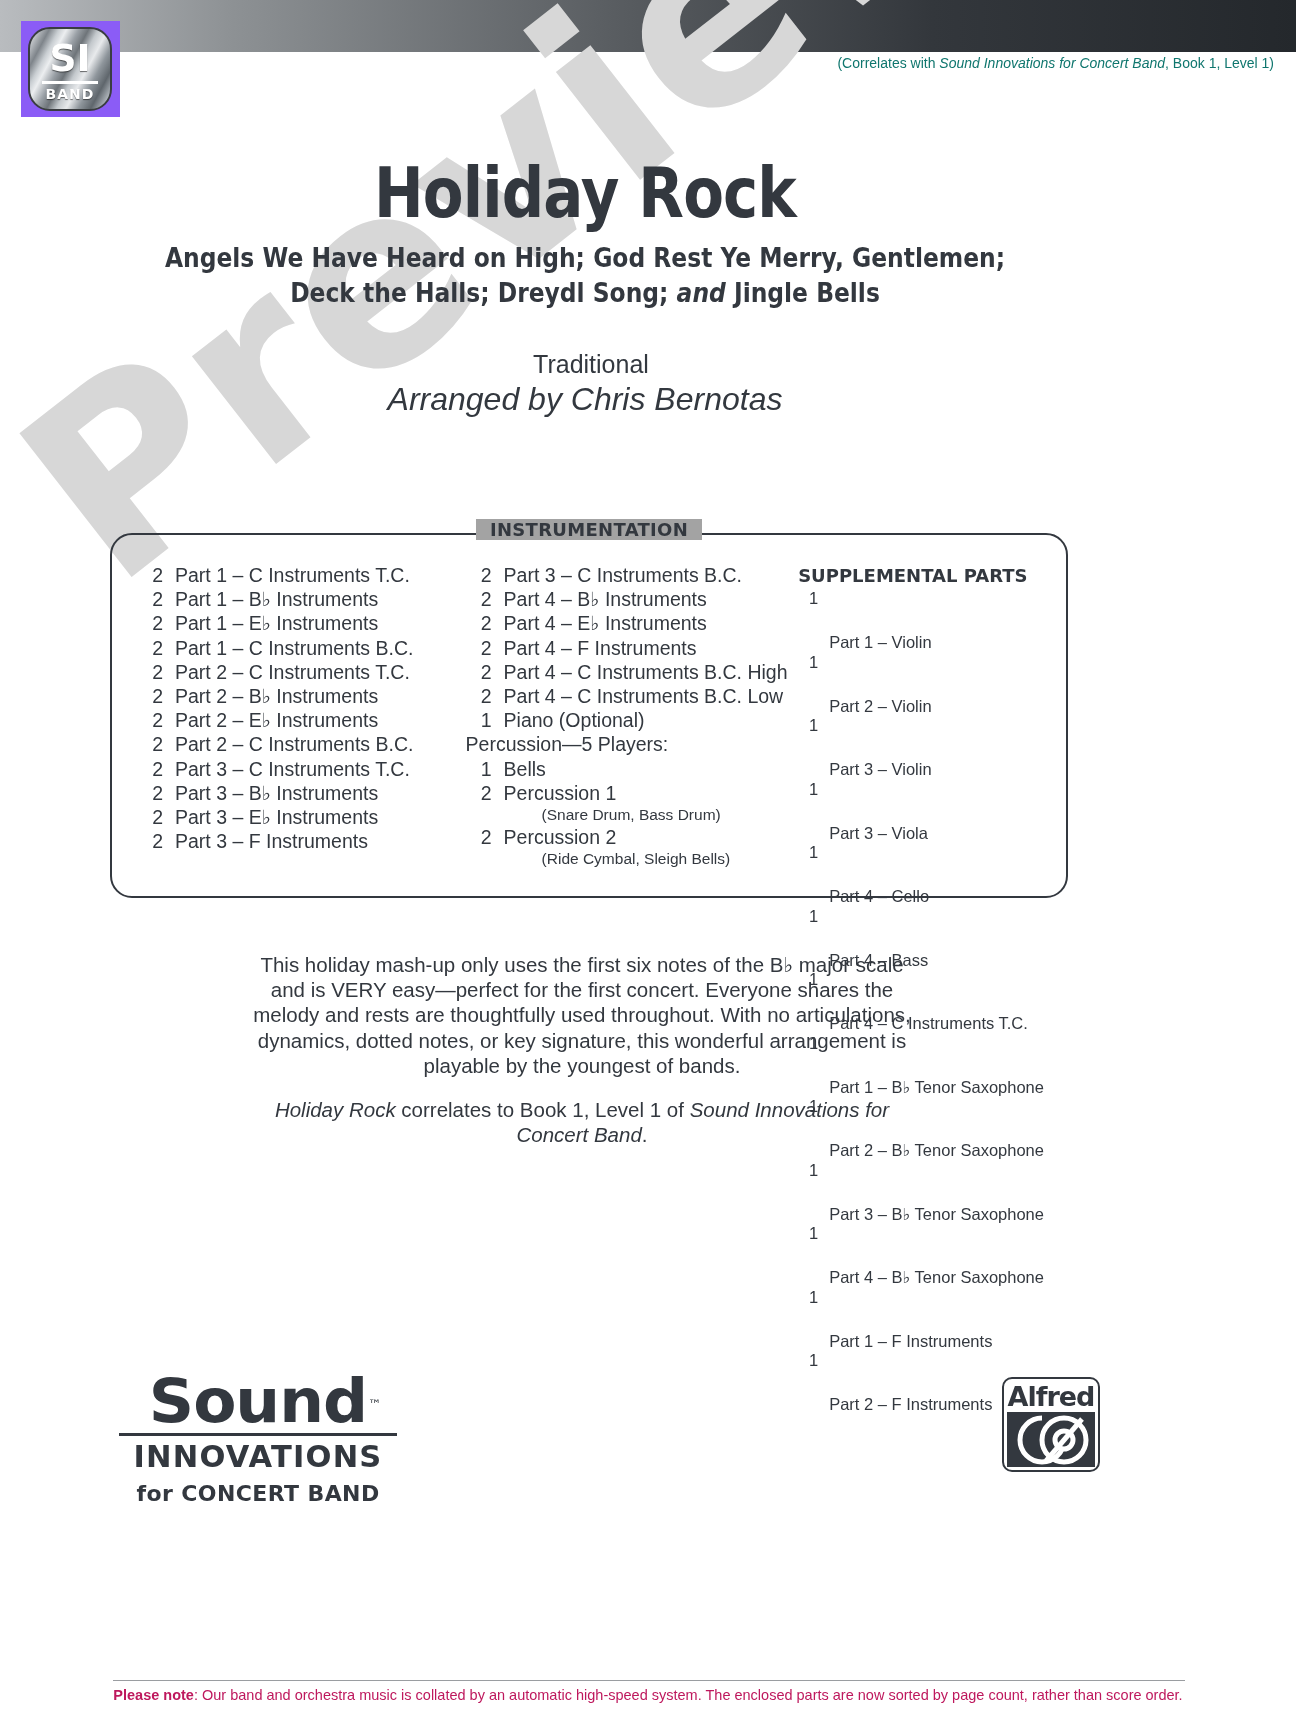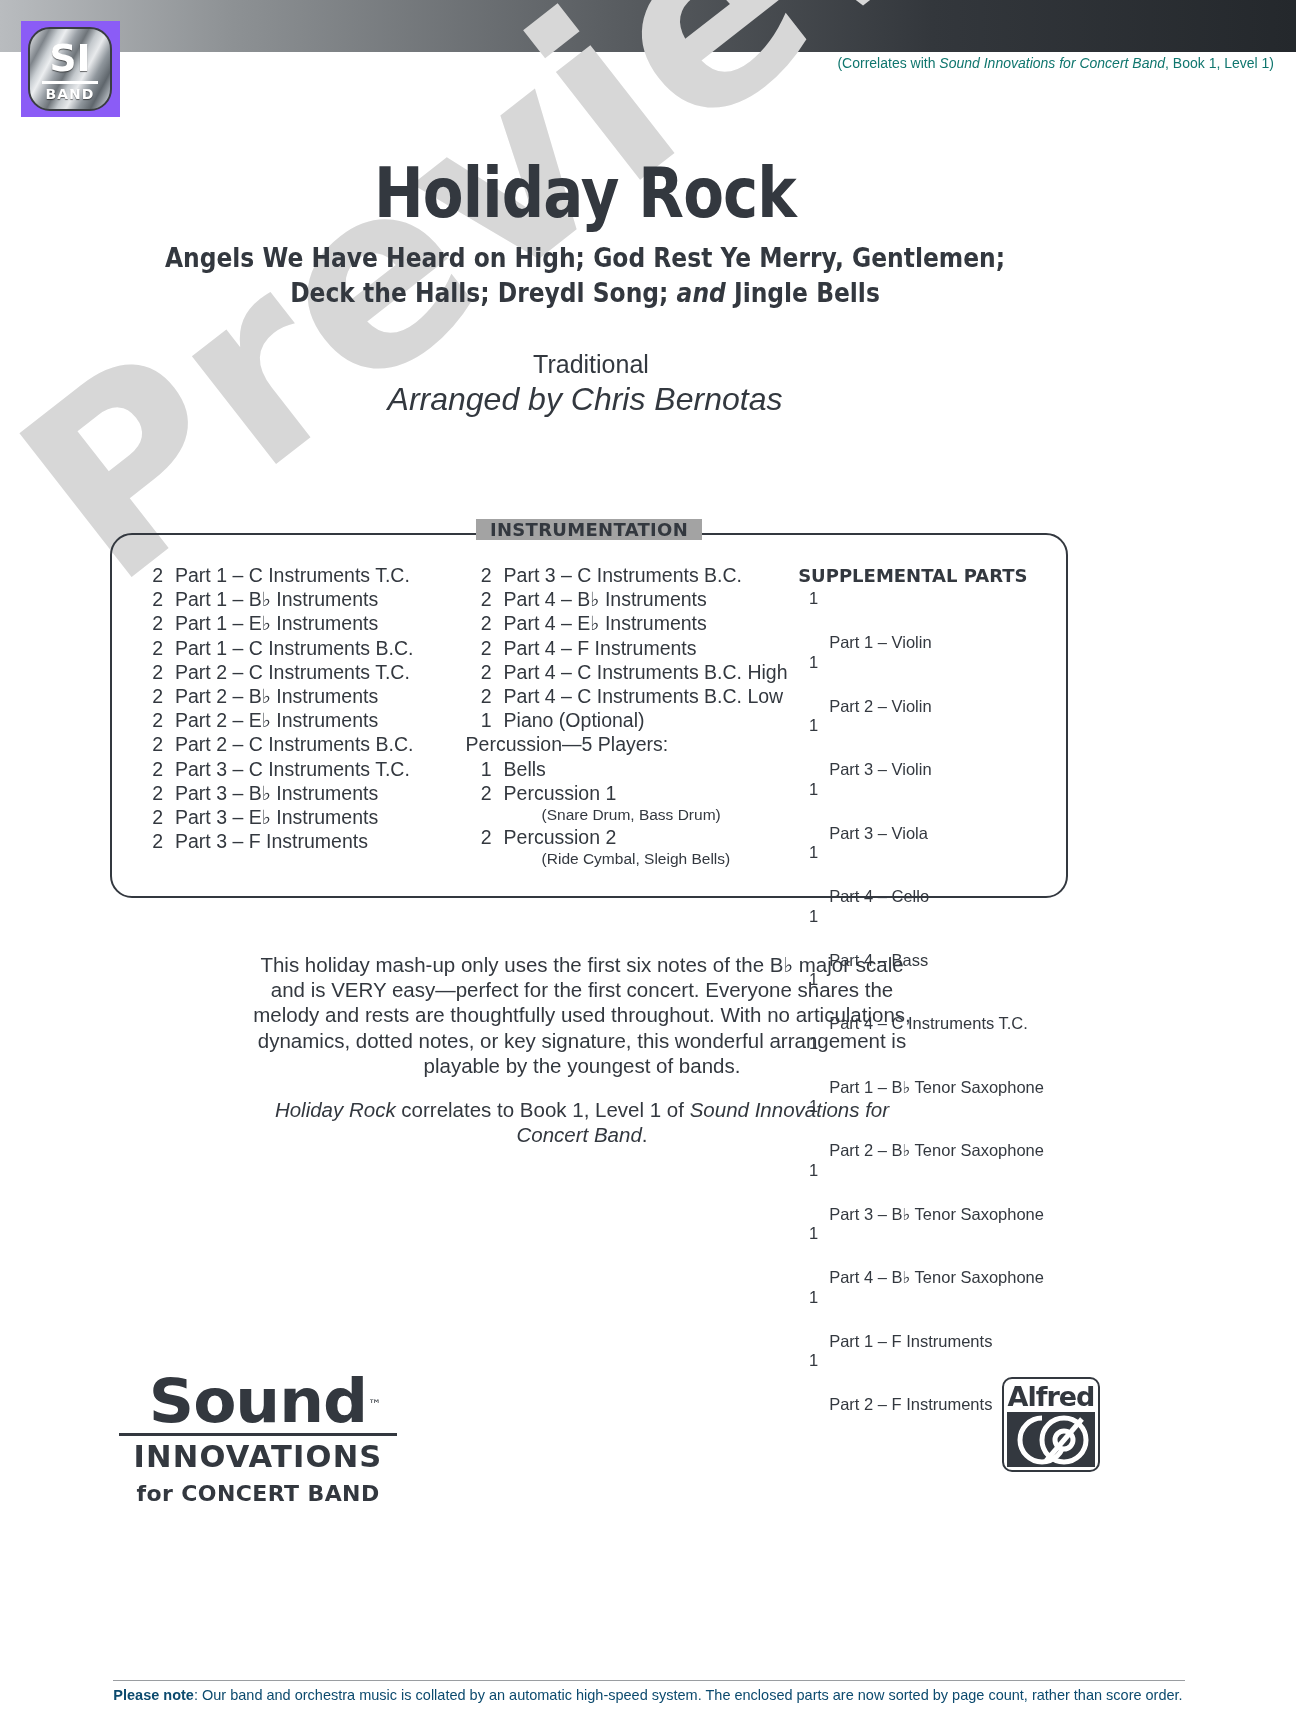--- a/index.html
+++ b/index.html
@@ -390,21 +390,21 @@
     height: 1px;
     background: #9a9da1;
     z-index: 6;
   }
   .footer-note {
     position: absolute;
     left: 0; right: 0;
     top: 1687px;
     text-align: center;
     font-size: 14.5px;
-    color: #0c4a6e;
+    color: #be185d;
     z-index: 6;
   }
   .footer-note b { font-weight: bold; }
 </style>
 </head>
 <body>
 
 <div class="page">
 
   <div class="watermark">

